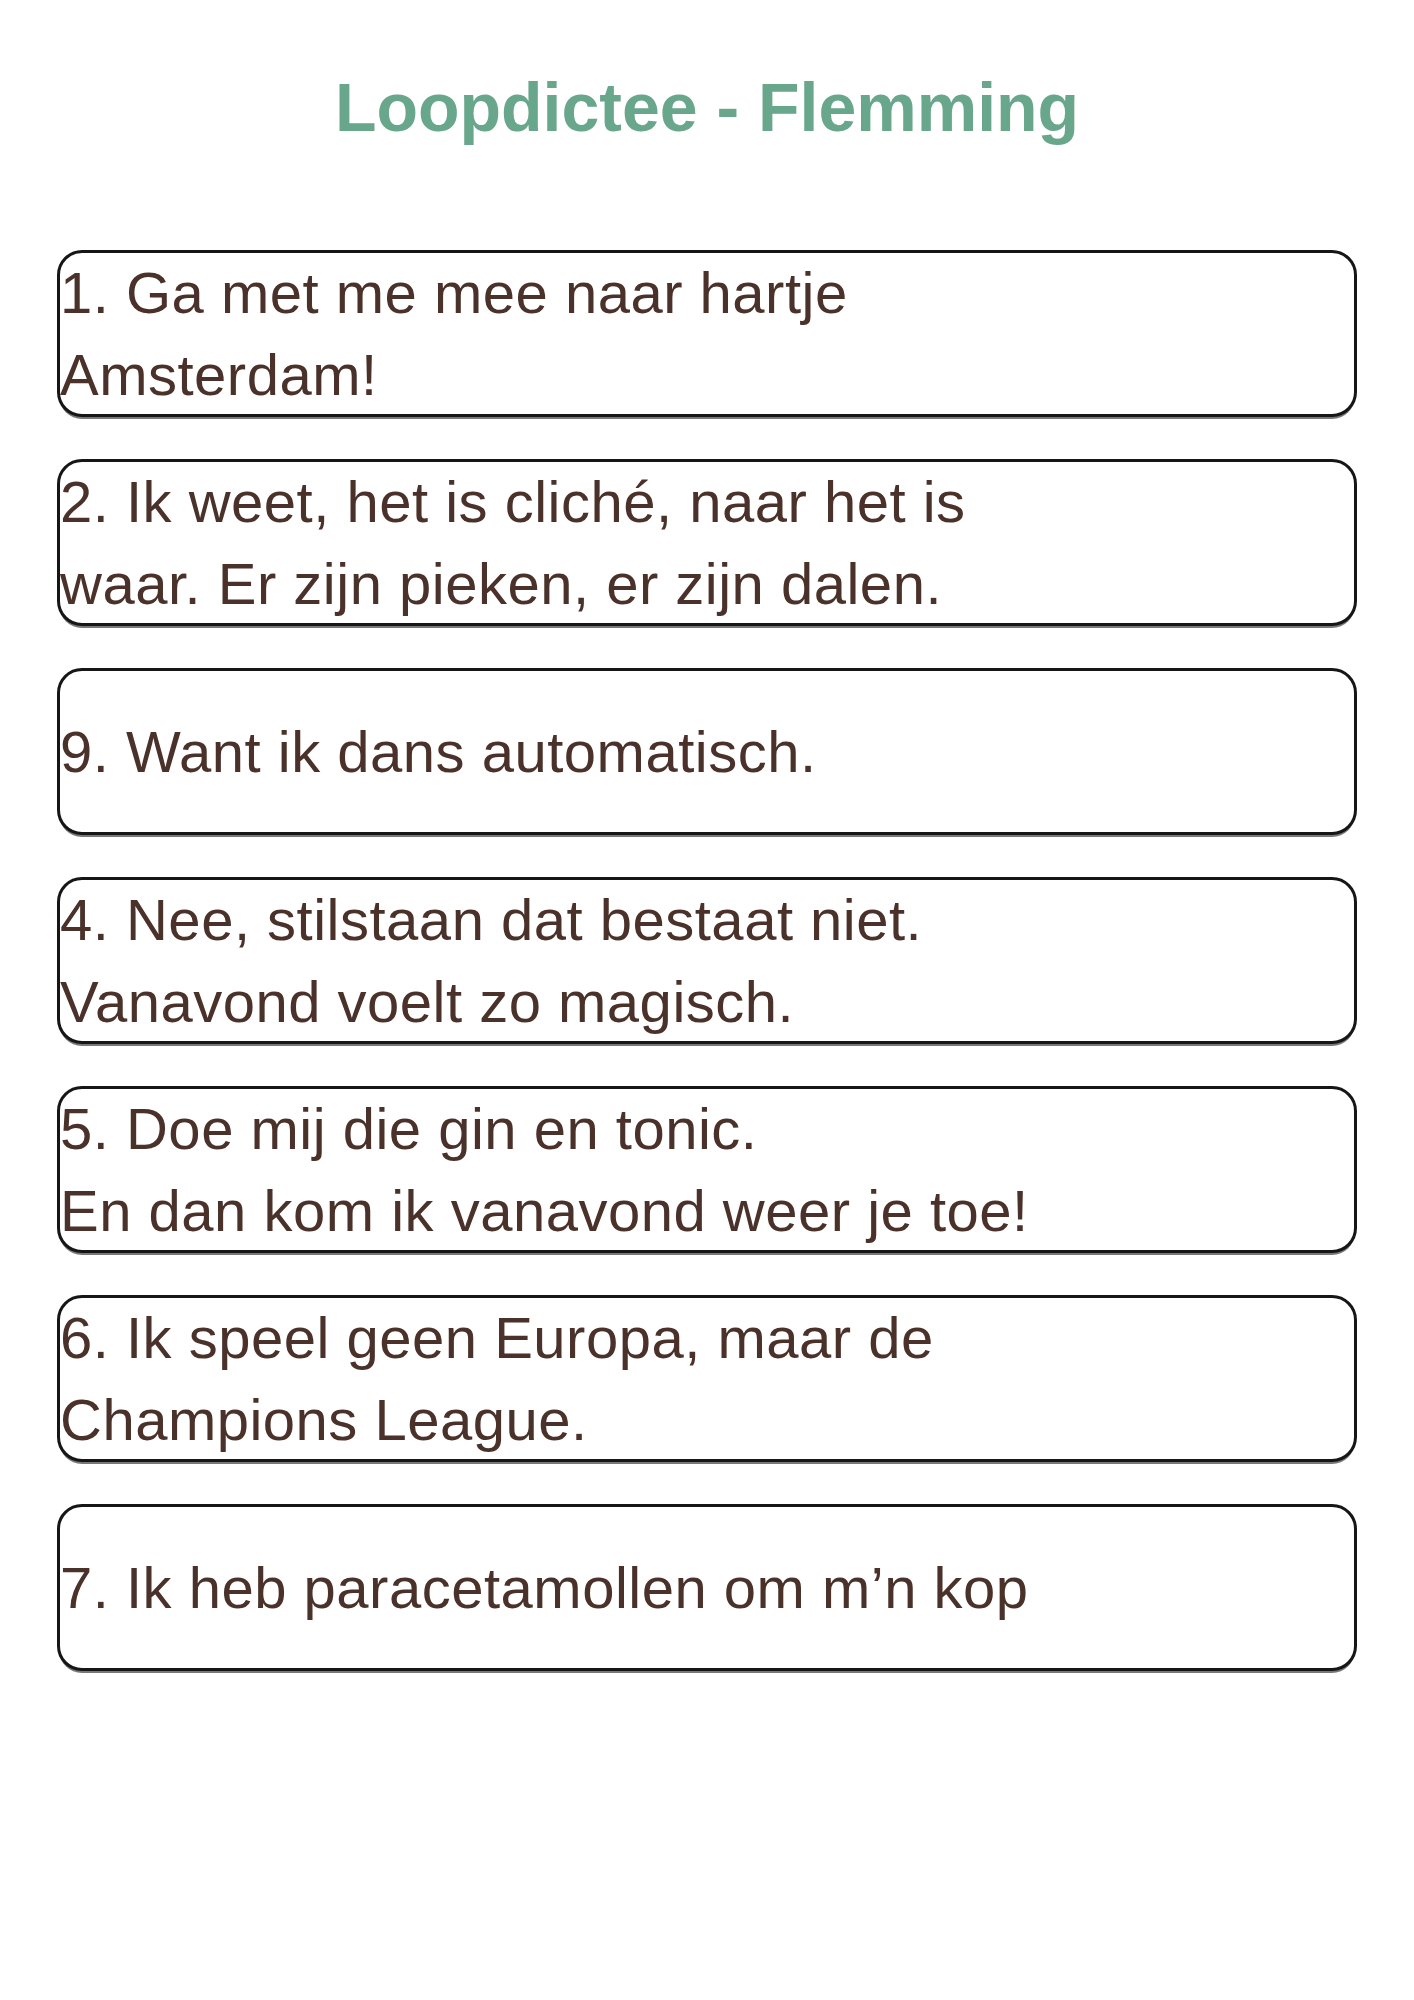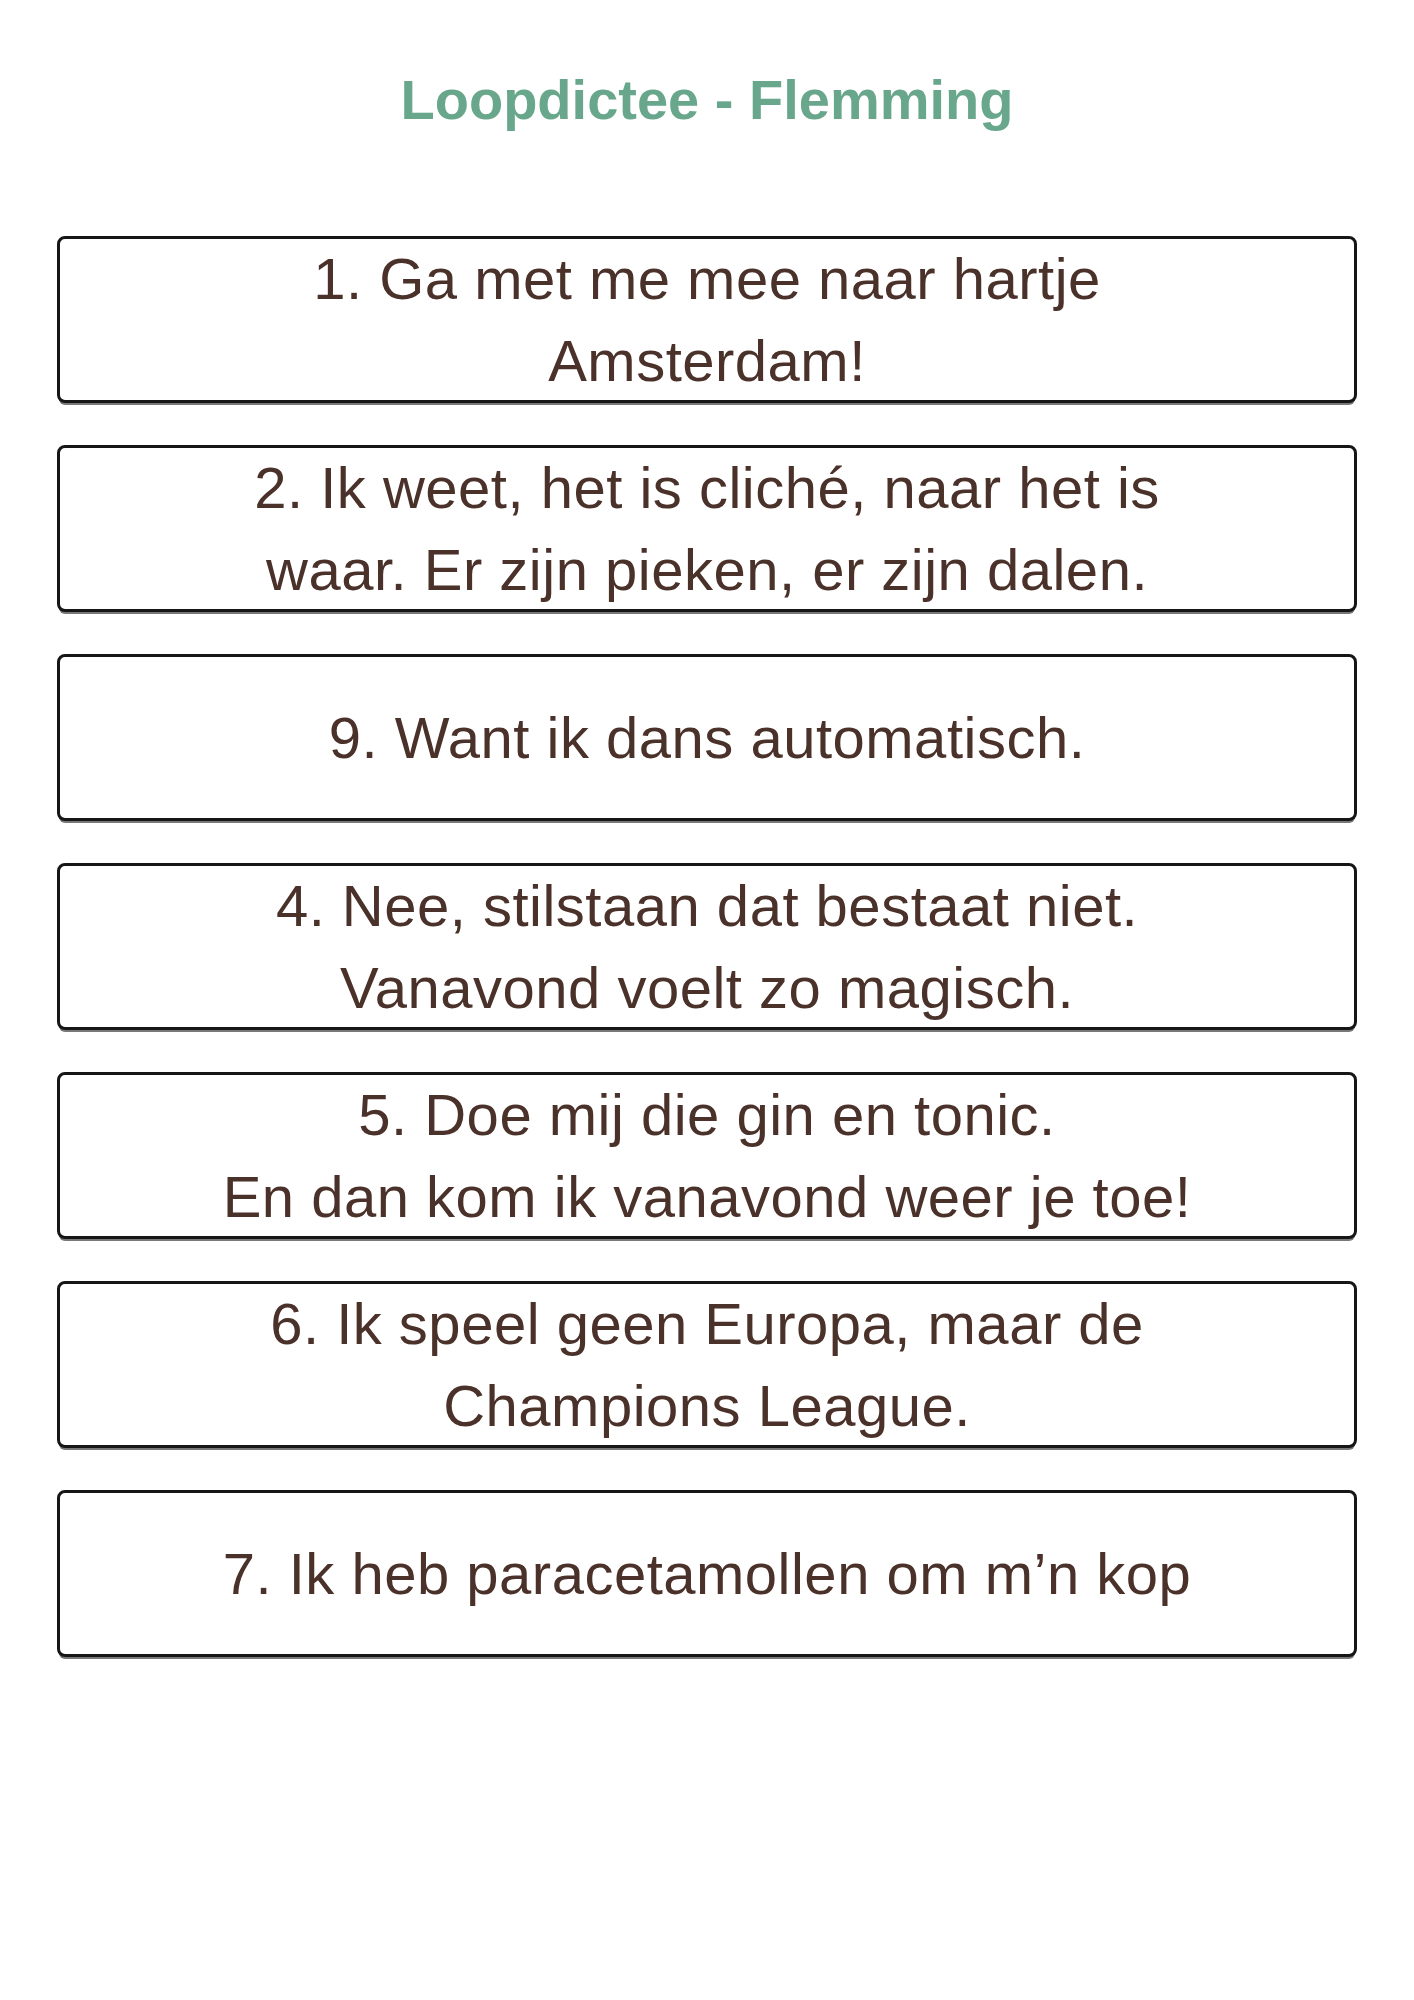--- a/index.html
+++ b/index.html
@@ -6,39 +6,39 @@
   html, body {
     width: 1414px;
     background: #ffffff;
     font-family: "Liberation Sans", sans-serif;
   }
   body { height: 2000px; overflow: hidden; }
   .page { padding: 68px 57px 0 57px; }
   .title {
     font-family: "Liberation Sans", sans-serif;
     font-weight: 700;
-    font-size: 56px;
+    font-size: 68px;
     line-height: 1.15;
     text-align: center;
     letter-spacing: 0px;
     color: var(--accent, #68a78c);
     margin-bottom: 104px;
   }
   .boxes { display: block; }
   .box {
     width: 100%;
     height: 167px;
     background: #ffffff;
     border: 3px solid var(--line, #161616);
-    border-radius: 8px;
+    border-radius: 25px;
     box-shadow: 0 4px 0 -2px rgba(10,10,10,0.55);
     display: flex;
     flex-direction: column;
     justify-content: center;
-    align-items: center;
+    align-items: flex-start;
     margin-bottom: 42px;
   }
   .line {
     font-size: 58px;
     line-height: 82px;
     letter-spacing: 0.5px;
     font-weight: 400;
     color: var(--ink, #4a3129);
     text-align: center;
     white-space: nowrap;

